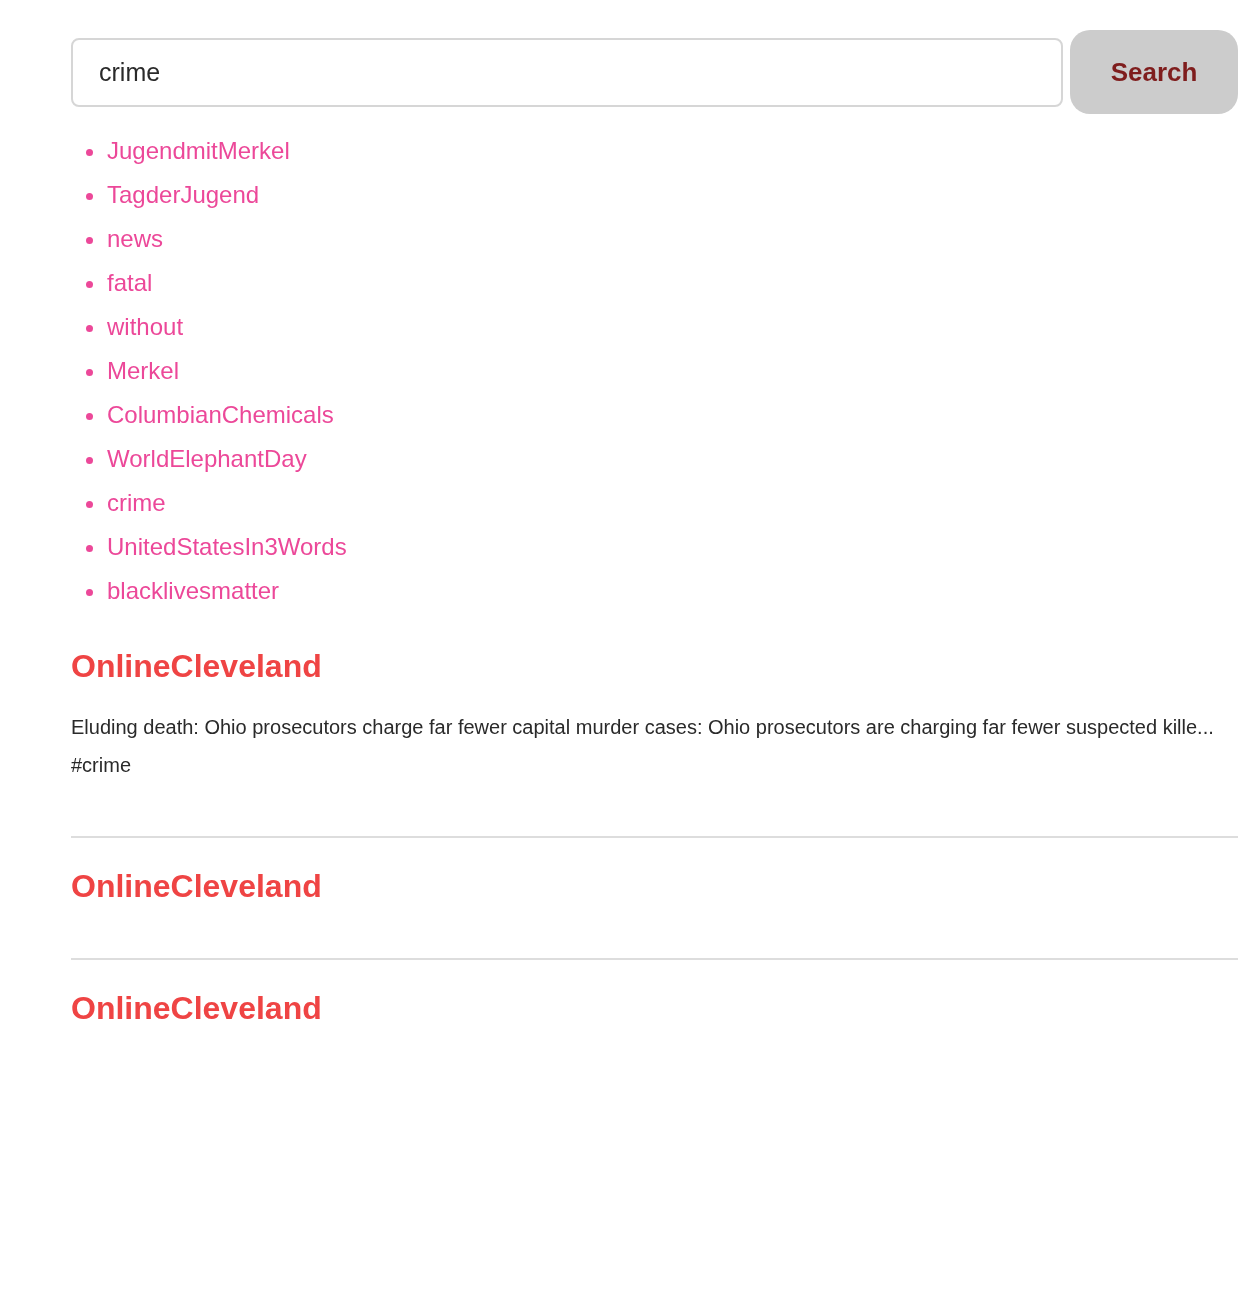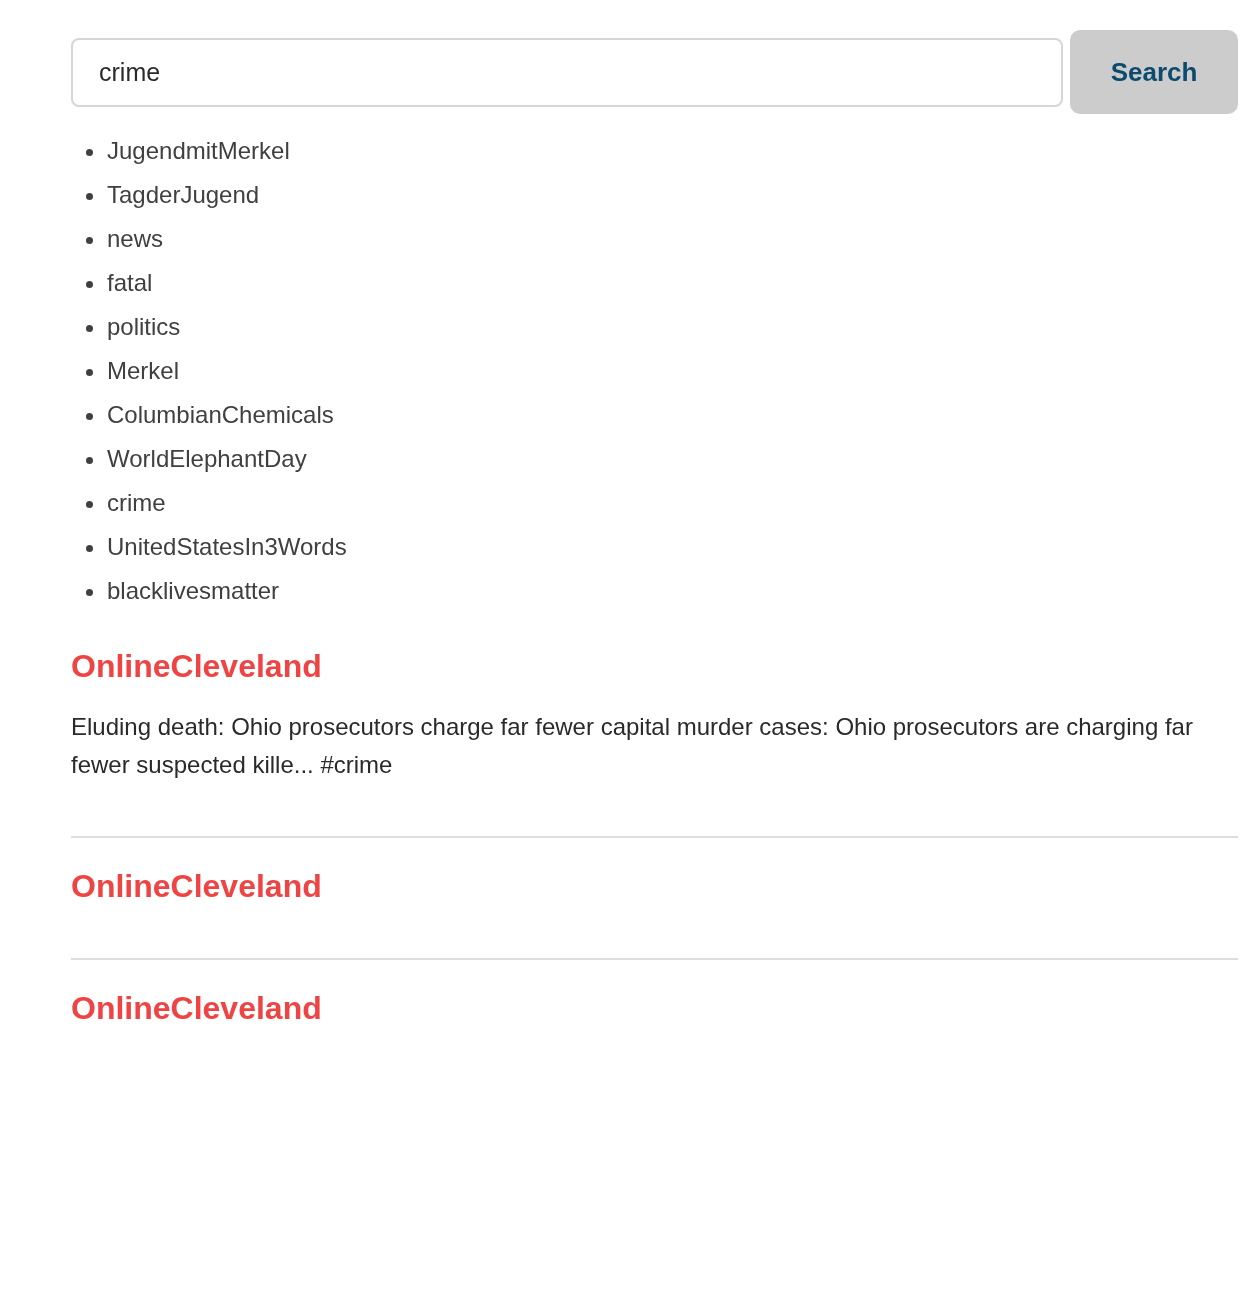--- a/index.html
+++ b/index.html
@@ -35,24 +35,24 @@
     font-family: inherit;
     outline: none;
     background: #ffffff;
   }
   .search-button {
     height: 84px;
     width: 168px;
     flex: 0 0 auto;
     background: #cccccc;
     border: none;
-    border-radius: 10px;
+    border-radius: 20px;
     font-size: 26px;
     font-weight: bold;
-    color: #0c4a6e;
+    color: #7f1d1d;
     font-family: inherit;
     cursor: pointer;
   }
 
   
   h1.page-title {
     font-size: 41px;
     line-height: 48px;
     font-weight: bold;
     margin: 8px 0 0 0;
@@ -60,33 +60,33 @@
   }
   ul.hashtag-list {
     margin: 22px 0 40px 0;
     padding-left: 36px;
     list-style: disc;
   }
   ul.hashtag-list li {
     font-size: 24px;
     line-height: 30px;
     margin-bottom: 14px;
-    color: #404040;
+    color: #ec4899;
   }
 
   
   .post h2.post-author {
     font-size: 32px;
     line-height: 40px;
     font-weight: bold;
     margin: 0 0 22px 0;
     color: #ef4444;
   }
   .post p.post-text {
-    font-size: 24px;
+    font-size: 20px;
     line-height: 38px;
     margin: 0;
     color: #2a2a2a;
   }
   hr.post-divider {
     border: none;
     border-top: 2px solid #dddddd;
     margin: 52px 0 28px 0;
   }
 </style>
@@ -99,21 +99,21 @@
     <input class="search-input" type="text" value="crime" style="">
     <button class="search-button">Search</button>
   </div>
 
 
   <ul class="hashtag-list">
     <li>JugendmitMerkel</li>
     <li>TagderJugend</li>
     <li>news</li>
     <li>fatal</li>
-    <li>politics</li>
+    <li>without</li>
     <li>Merkel</li>
     <li>ColumbianChemicals</li>
     <li>WorldElephantDay</li>
     <li>crime</li>
     <li>UnitedStatesIn3Words</li>
     <li>blacklivesmatter</li>
   </ul>
 
   <div class="post">
     <h2 class="post-author">OnlineCleveland</h2>

